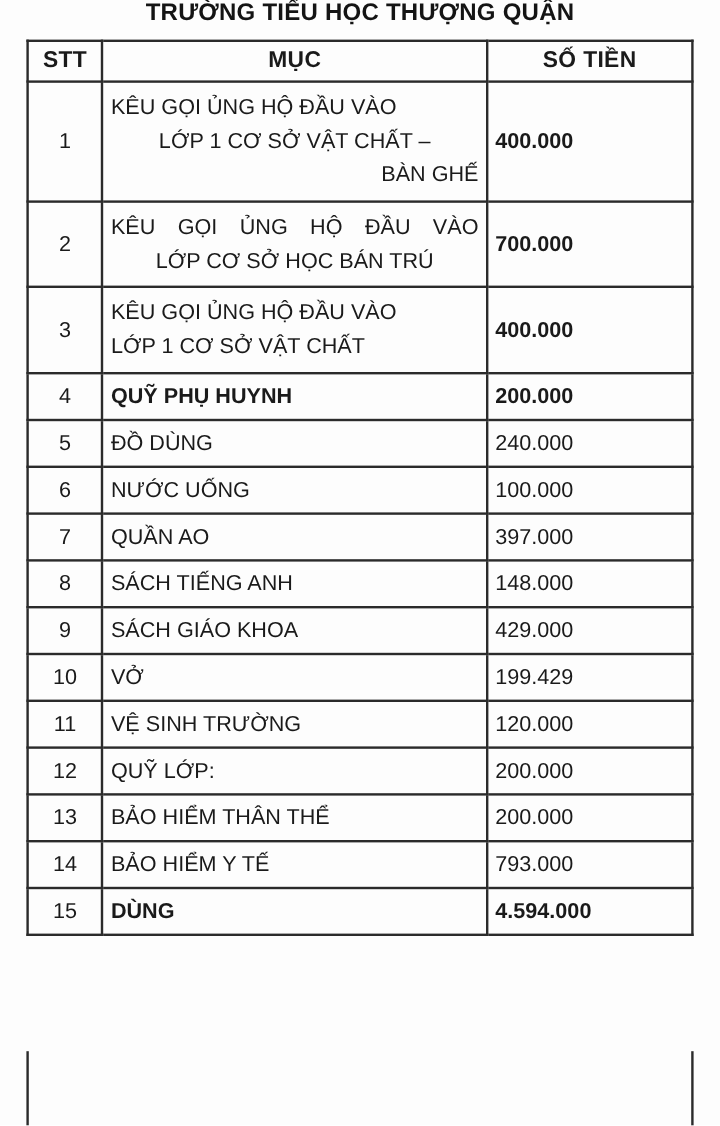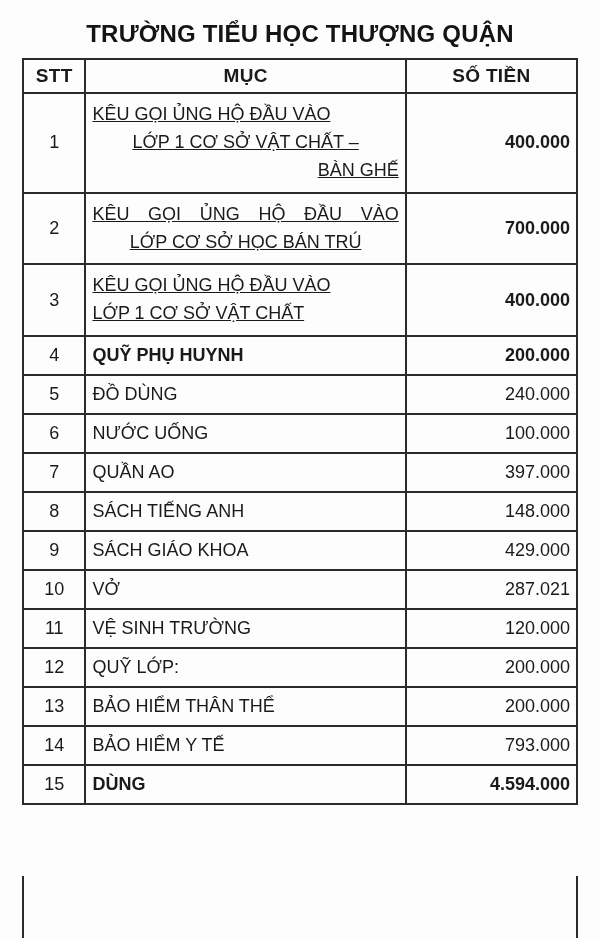--- a/index.html
+++ b/index.html
@@ -15,24 +15,24 @@
     overflow: hidden;
   }
   .page {
     position: relative;
     width: 600px;
     height: 938px;
     background: #fdfdfd;
   }
   .doc-title {
     text-align: center;
-    font-size: 24px;
+    font-size: 20px;
     font-weight: bold;
     letter-spacing: 0.2px;
-    padding-top: 20px;
+    padding-top: 0;
     padding-bottom: 10px;
     color: #141414;
   }
   .table-wrap {
     padding: 0 22px;
   }
   table.fee-table {
     width: 100%;
     border-collapse: collapse;
     table-layout: fixed;
@@ -59,35 +59,34 @@
     font-size: 18px;
     font-weight: normal;
   }
   td.muc {
     text-align: left;
     font-size: 18px;
     line-height: 1.5;
     padding-left: 10px;
   }
   td.amt {
-    text-align: right;
+    text-align: left;
     font-size: 18px;
   }
   
   td.muc.multi {
     line-height: 1.55;
     padding-top: 7px;
     padding-bottom: 7px;
   }
   td.muc.multi .l1,
   td.muc.multi .l2,
   td.muc.multi .l3 {
     display: block;
     white-space: nowrap;
-    text-decoration: underline;
   }
   td.muc.center-lines .l1 { text-align: left; }
   td.muc.center-lines .l2 { text-align: center; }
   td.muc.center-lines .l3 { text-align: right; }
   td.muc.justify-lines .l1 {
     text-align: justify;
     text-align-last: justify;
   }
   td.muc.justify-lines .l2 { text-align: center; }
   td.bold, .bold { font-weight: bold; }
@@ -185,21 +184,21 @@
 
         <tr>
           <td class="stt">9</td>
           <td class="muc">SÁCH GIÁO KHOA</td>
           <td class="amt">429.000</td>
         </tr>
 
         <tr>
           <td class="stt">10</td>
           <td class="muc">VỞ</td>
-          <td class="amt">287.021</td>
+          <td class="amt">199.429</td>
         </tr>
 
         <tr>
           <td class="stt">11</td>
           <td class="muc">VỆ SINH TRƯỜNG</td>
           <td class="amt">120.000</td>
         </tr>
 
         <tr>
           <td class="stt">12</td>

